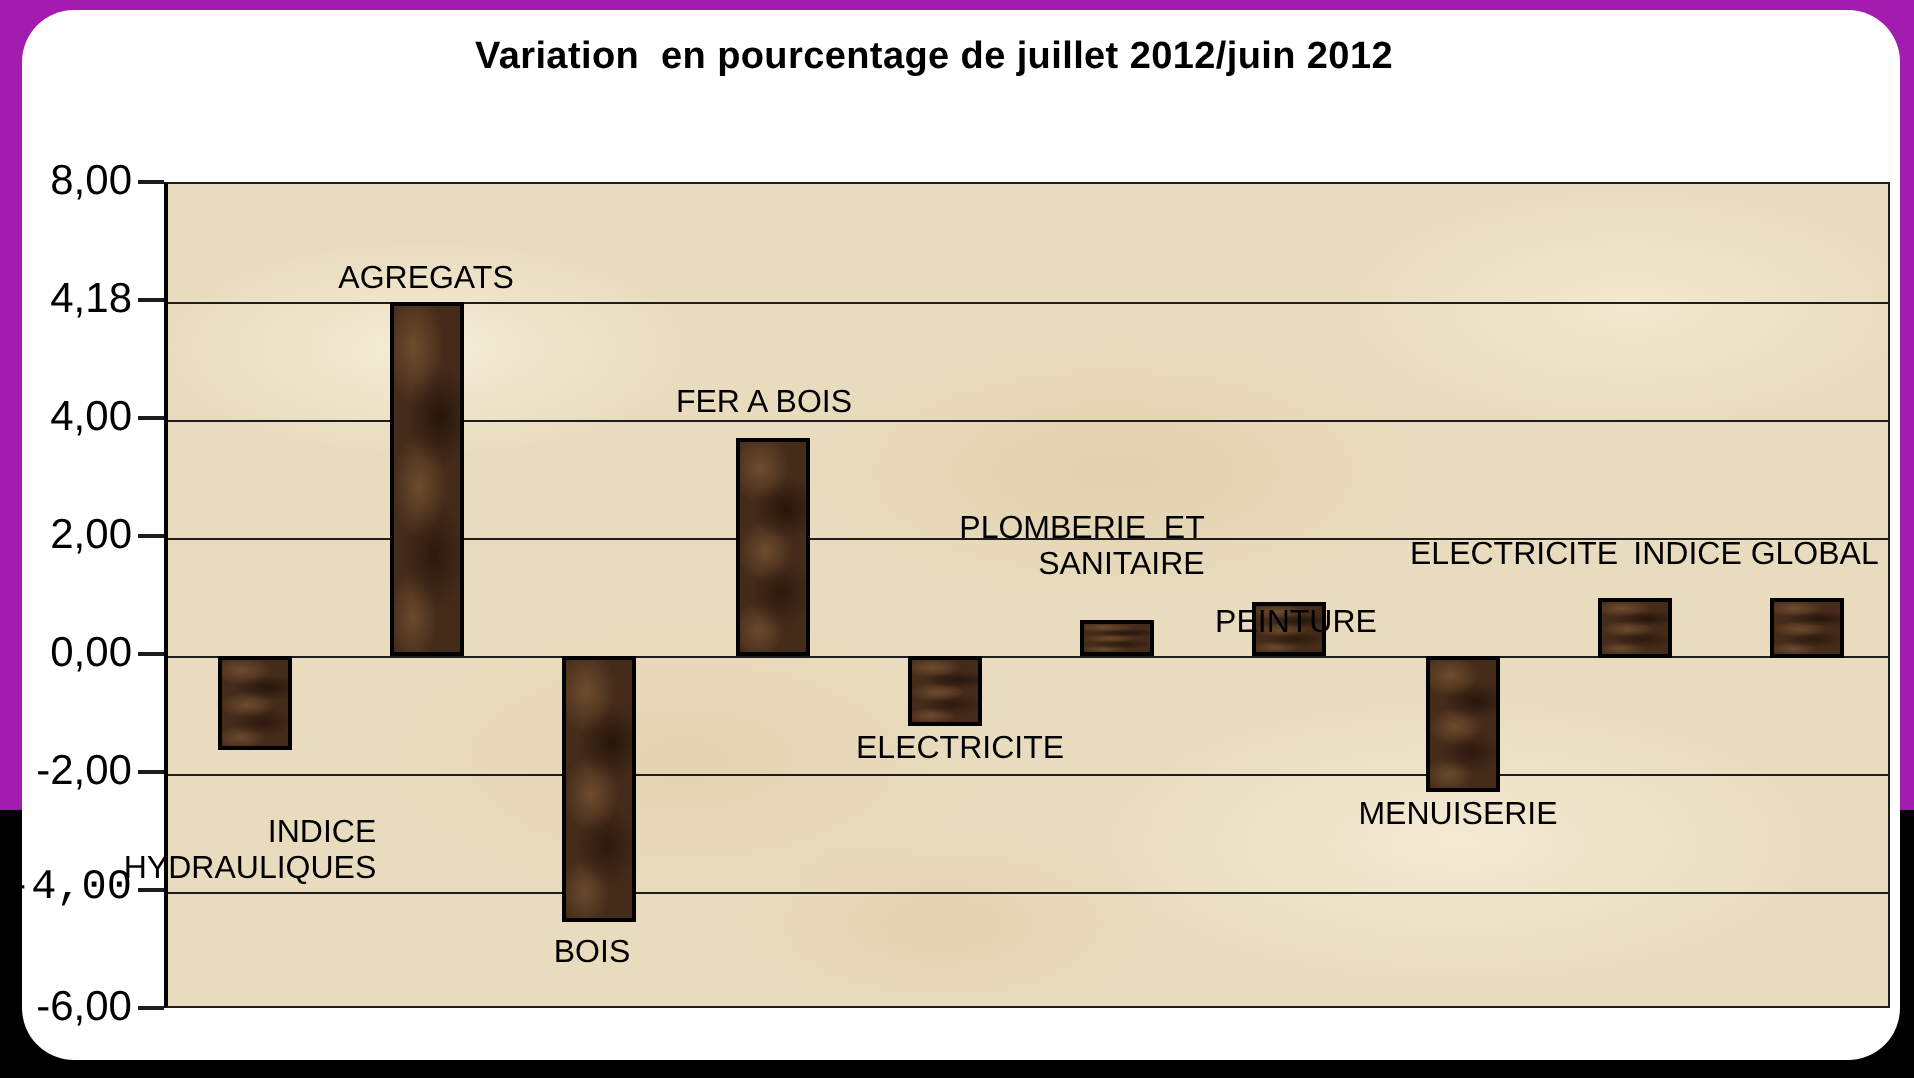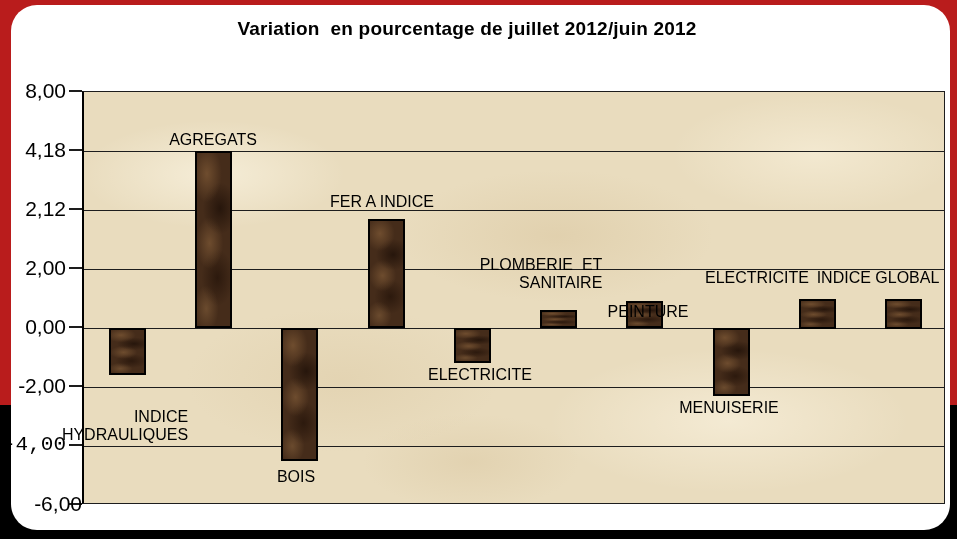--- a/index.html
+++ b/index.html
@@ -2,21 +2,21 @@
 <html><head>
 <meta charset="utf-8">
 <style>
   html,body{margin:0;padding:0;}
   body{
     width:957px;height:539px;
     background:#000;
     font-family:"Liberation Sans", sans-serif;
     overflow:hidden;
   }
-  #page{position:relative;width:957px;height:405px;background:#b91c1c;}
+  #page{position:relative;width:957px;height:405px;background:#a21caf;}
   .card{
     position:absolute;left:11px;top:5px;width:939px;height:525px;
     background:#fff;border-radius:26px;
   }
   .chart-title{
     position:absolute;top:13px;left:456px;transform:translateX(-50%);
     font-size:19px;font-weight:bold;color:#000;
     white-space:pre;letter-spacing:0.2px;
   }
   .plot{
@@ -85,38 +85,38 @@
       <div class="bar" style="left: 629px; top: 236px; width: 37px; height: 68px;"></div>
       <div class="bar" style="left: 715px; top: 207px; width: 37px; height: 30px;"></div>
       <div class="bar" style="left: 801px; top: 207px; width: 37px; height: 30px;"></div>
     </div>
   <div id="axis-layer">
       <div class="tick" style="left: 69px; top: 90px;"></div>
       <div class="ytick-label" style="top: 80px;">8,00</div>
       <div class="tick" style="left: 69px; top: 149px;"></div>
       <div class="ytick-label" style="top: 139px;">4,18</div>
       <div class="tick" style="left: 69px; top: 208px;"></div>
-      <div class="ytick-label" style="top: 198px;">2,12</div>
+      <div class="ytick-label" style="top: 198px;">4,00</div>
       <div class="tick" style="left: 69px; top: 267px;"></div>
       <div class="ytick-label" style="top: 257px;">2,00</div>
       <div class="tick" style="left: 69px; top: 326px;"></div>
       <div class="ytick-label" style="top: 316px;">0,00</div>
       <div class="tick" style="left: 69px; top: 385px;"></div>
       <div class="ytick-label" style="top: 375px;">-2,00</div>
       <div class="tick" style="left: 69px; top: 444px;"></div>
       <div class="ytick-label" style="top: 434px; font-family: Liberation Mono, monospace;">-4,00</div>
       <div class="tick" style="left: 69px; top: 503px;"></div>
-      <div class="ytick-label" style="top: 493px; padding-left: 16px;">-6,00</div>
+      <div class="ytick-label" style="top: 493px;">-6,00</div>
     </div>
   <div id="label-layer">
       <div class="cat-label" style="left: 125px; top: 408px;">INDICE
 HYDRAULIQUES</div>
       <div class="cat-label" style="left: 213px; top: 131px;">AGREGATS</div>
       <div class="cat-label" style="left: 296px; top: 468px;">BOIS</div>
-      <div class="cat-label" style="left: 382px; top: 193px;">FER A INDICE</div>
+      <div class="cat-label" style="left: 382px; top: 193px;">FER A BOIS</div>
       <div class="cat-label" style="left: 480px; top: 366px;">ELECTRICITE</div>
       <div class="cat-label" style="left: 541px; top: 256px;">PLOMBERIE  ET
 SANITAIRE</div>
       <div class="cat-label" style="left: 648px; top: 287px; margin-top: 16px;">PEINTURE</div>
       <div class="cat-label" style="left: 729px; top: 399px;">MENUISERIE</div>
       <div class="cat-label" style="left: 757px; top: 269px;">ELECTRICITE</div>
       <div class="cat-label" style="left: 878px; top: 269px;">INDICE GLOBAL</div>
     </div>
 </div>
 

